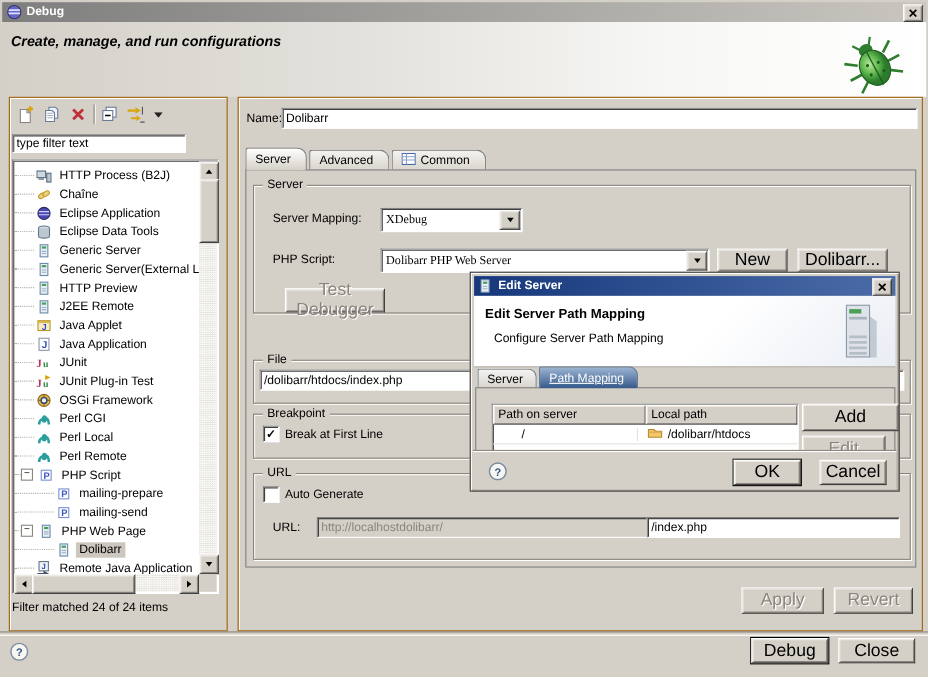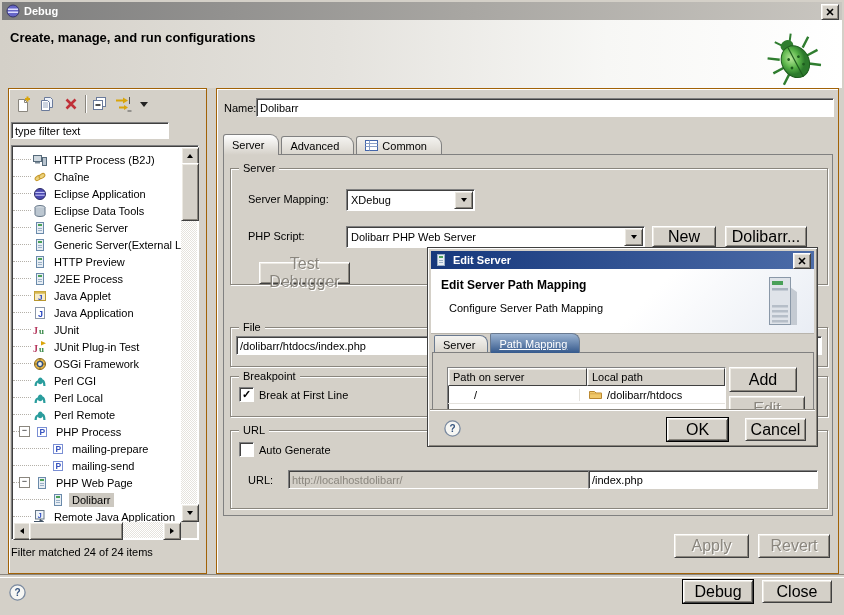--- a/index.html
+++ b/index.html
@@ -23,21 +23,21 @@
          box-shadow:inset 1px 1px 0 #404040;font-family:"Liberation Sans",sans-serif;
          font-size:11px;color:#000;padding:0 3px;}
   .field.disabled{background:#d4d0c8;color:#8a867e;}
   input.field{outline:none;}
   
   #titlebar{left:2px;top:2px;width:840px;height:18px;
             background:linear-gradient(90deg,#7e7e7e,#a8a6a2 55%,#c9c6c0);
             display:flex;align-items:center;color:#fff;font-weight:bold;}
   #banner{left:2px;top:20px;width:840px;height:68px;
           background:linear-gradient(90deg,#d4d0c8 0%,#e4e2dd 40%,#f7f7f5 72%,#ffffff 100%);}
-  #banner-title{left:8px;top:10px;font-size:13px;font-weight:bold;}
+  #banner-title{left:8px;top:10px;font-size:13px;font-weight:bold;font-style:italic;}
   .winx{width:16px;height:14px;display:flex;align-items:center;justify-content:center;}
   
   .panelframe{border:1px solid #a16207;box-shadow:inset 1px 1px 0 #ffffff;}
   
   .tbicon{width:20px;height:20px;display:flex;align-items:center;justify-content:center;}
   .tbsep{width:1px;height:18px;background:#8a867e;box-shadow:1px 0 0 #fff;}
   
   #treebox{left:2px;top:56px;width:186px;height:393px;background:#fff;}
   #treerows{position:absolute;left:1px;top:5px;right:17px;bottom:17px;overflow:hidden;}
   .trow{display:flex;align-items:center;height:17px;white-space:nowrap;}
@@ -63,21 +63,21 @@
        background:linear-gradient(#f4f3f0,#d8d4cc);margin-right:2px;}
   .tab.active{height:20px;background:linear-gradient(#ffffff,#d4d0c8);z-index:6;}
   .dlgtab{position:relative;display:flex;align-items:center;height:17px;padding:0 12px 0 8px;
           border:1px solid #6a7a90;border-bottom:none;border-radius:2px 8px 0 0;
           background:linear-gradient(#f4f3f0,#d8d4cc);margin-right:2px;}
   .dlgtab.active{height:19px;background:linear-gradient(#9cb4d2,#35598c);z-index:6;}
   .dlgtab.active .dlgtab-label{color:#fff;text-decoration:underline;}
   
   .combo{background:#fff;border:1px solid;border-color:#808080 #ffffff #ffffff #808080;
          box-shadow:inset 1px 1px 0 #404040;display:flex;align-items:center;}
-  .combo-val{flex:1;padding:0 4px;overflow:hidden;white-space:nowrap;}
+  .combo-val{flex:1;padding:0 4px;overflow:hidden;white-space:nowrap;font-family:Liberation Serif, serif;}
   .combo-btn{width:17px;align-self:stretch;margin:1px;background:#d4d0c8;border:1px solid;
              border-color:#ffffff #404040 #404040 #ffffff;
              box-shadow:inset 1px 1px 0 #ece9e2, inset -1px -1px 0 #8a867e;
              display:flex;align-items:center;justify-content:center;}
   
   .checkbox{width:13px;height:13px;background:#fff;border:1px solid;
             border-color:#808080 #ffffff #ffffff #808080;box-shadow:inset 1px 1px 0 #404040;
             display:inline-flex;align-items:center;justify-content:center;
             font-size:11px;font-weight:bold;color:#000;}
   .checkbox.checked::after{content:"✓";margin-top:-1px;}
@@ -255,21 +255,21 @@
             </svg></span>
           <span class="tlabel">HTTP Preview</span>
         </div>
         <div class="trow">
           <span class="tsp" style="width: 18px;"></span>
           <span class="ticon"><svg width="14" height="14">
               <rect x="3.5" y="1.5" width="7" height="11" fill="#e8eef4" stroke="#6a8aaa"></rect>
               <rect x="5" y="3" width="4" height="2" fill="#49a058"></rect>
               <path d="M5 7.5h4M5 9.5h4" stroke="#9ab0c6"></path>
             </svg></span>
-          <span class="tlabel">J2EE Process</span>
+          <span class="tlabel">J2EE Remote</span>
         </div>
         <div class="trow">
           <span class="tsp" style="width: 18px;"></span>
           <span class="ticon"><svg width="14" height="14">
               <rect x="1.5" y="2.5" width="11" height="9" fill="#f6ecca" stroke="#b8962e"></rect>
               <rect x="1.5" y="2.5" width="11" height="2.2" fill="#d8b84e"></rect>
               <text x="5" y="10.8" font-size="8" font-weight="bold" fill="#2a48c0" font-family="Liberation Sans, sans-serif">J</text>
             </svg></span>
           <span class="tlabel">Java Applet</span>
         </div>
@@ -329,21 +329,21 @@
           <span class="tlabel">Perl Remote</span>
         </div>
         <div class="trow">
           <span class="tsp" style="width: 6px;"></span>
           <span class="expander">−</span>
           <span style="width: 3px;"></span>
           <span class="ticon"><svg width="14" height="14">
               <rect x="2.5" y="2.5" width="9" height="9" fill="#fff" stroke="#7a8fd4"></rect>
               <text x="4.6" y="10.2" font-size="8.5" font-weight="bold" fill="#3a55c0" font-family="Liberation Sans, sans-serif">P</text>
             </svg></span>
-          <span class="tlabel">PHP Process</span>
+          <span class="tlabel">PHP Script</span>
         </div>
         <div class="trow">
           <span class="tsp" style="width: 36px;"></span>
           <span class="ticon"><svg width="14" height="14">
               <rect x="2.5" y="2.5" width="9" height="9" fill="#fff" stroke="#7a8fd4"></rect>
               <text x="4.6" y="10.2" font-size="8.5" font-weight="bold" fill="#3a55c0" font-family="Liberation Sans, sans-serif">P</text>
             </svg></span>
           <span class="tlabel">mailing-prepare</span>
         </div>
         <div class="trow">
@@ -566,21 +566,21 @@
             <div style="width: 131px; display: flex; align-items: center; gap: 4px; padding-left: 8px; box-sizing: border-box;">
               <span><svg width="15" height="12">
                   <path d="M1.5 3.5h5l1.5 1.5h5.5v5.5h-12z" fill="#f0c86a" stroke="#b8862e"></path>
                   <path d="M1.5 5.8h12" stroke="#d9a84a"></path>
                 </svg></span>
               <span>/dolibarr/htdocs</span>
             </div>
           </div>
         </div>
     </div>
-    <button class="btn abs" style="left:296px;top:14px;width:68px;height:25px;">
+    <button class="btn abs" style="left:296px;top:14px;width:88px;height:25px;">
         <span>Add</span>
       </button>
     <button class="btn disabled abs" style="left:296px;top:43px;width:76px;height:25px;">
         <span>Edit</span>
       </button>
   </div>
 
   <div class="abs" style="left:2px;top:162px;width:385px;height:34px;background:#d4d0c8;border-top:1px solid #ffffff;box-shadow:0 -1px 0 #8a867e;">
     <span class="abs" style="left:14px;top:9px;">
       <svg width="17" height="17">

